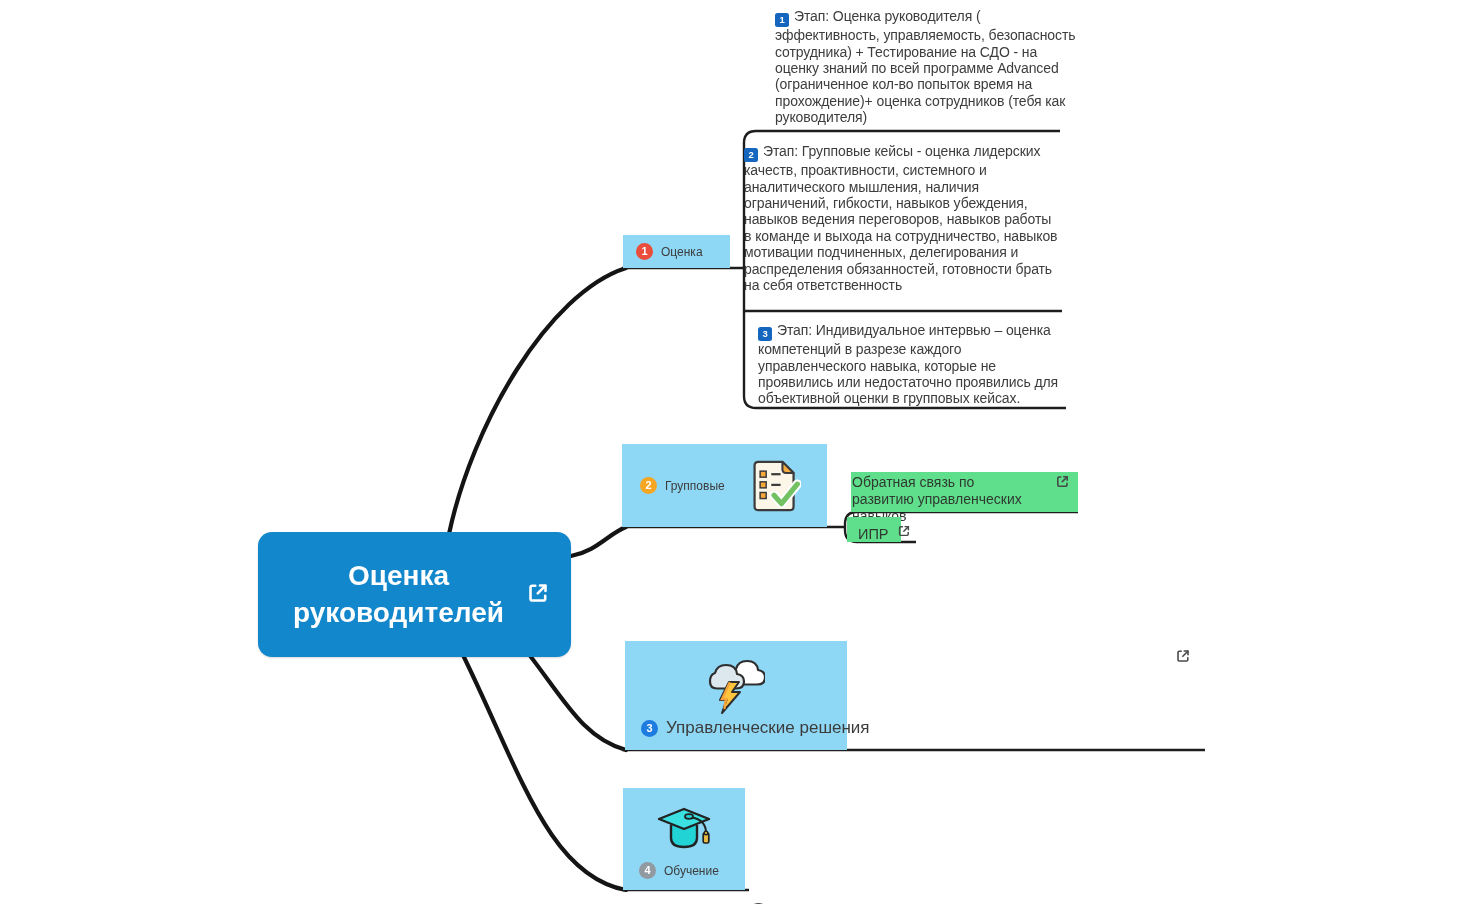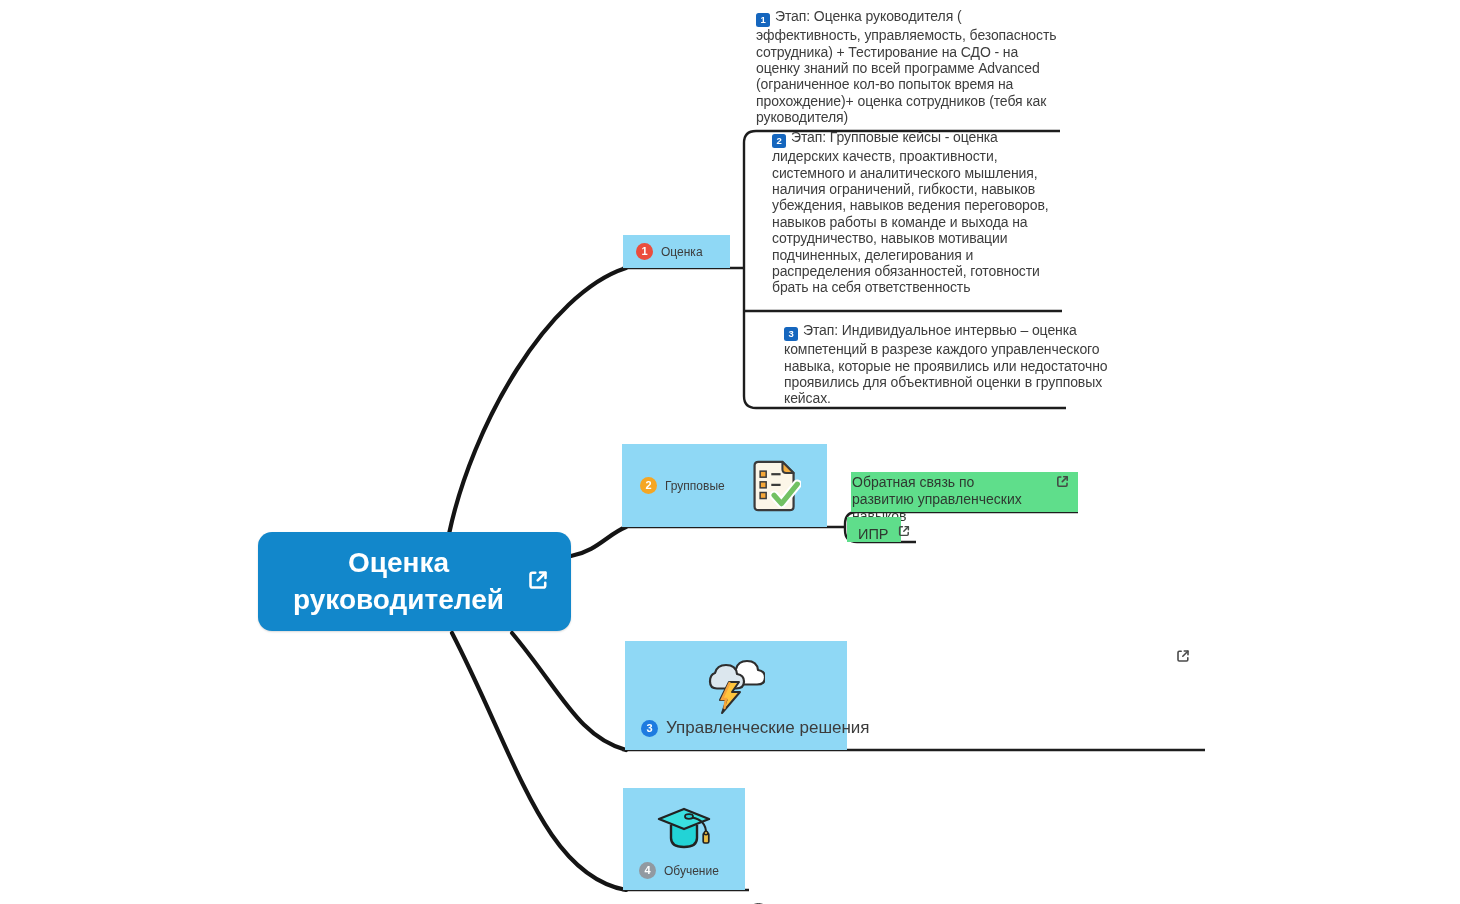--- a/index.html
+++ b/index.html
@@ -13,21 +13,21 @@
   .abs{position:absolute;}
   .topic-light{position:absolute;background:#8FD8F5;z-index:2;box-sizing:border-box;}
   .topic-green{position:absolute;background:#5FDE8B;z-index:2;box-sizing:border-box;}
   .label{font-size:12px;color:#3c3c3c;white-space:nowrap;}
   .badge-circle{
     flex:0 0 auto;width:17px;height:17px;border-radius:50%;
     display:inline-flex;align-items:center;justify-content:center;
     color:#fff;font-size:11px;font-weight:700;line-height:1;
   }
   .central{
-    position:absolute;left:258px;top:532px;width:313px;height:99px;
+    position:absolute;left:258px;top:532px;width:313px;height:125px;
     background:#1287CB;border-radius:14px;z-index:2;
     display:flex;align-items:center;justify-content:center;gap:8px;
     box-shadow:0 1px 2px rgba(0,0,0,.15);
   }
   .central-title{
     color:#fff;font-size:28px;font-weight:700;line-height:1.3;
     text-align:center;max-width:238px;
   }
   .note{
     position:absolute;z-index:2;font-size:14px;line-height:16.4px;
@@ -81,29 +81,29 @@
       <path d="M12.8 3.2 L7.8 8.2"></path>
     </svg>
   </span>
 </div>
 
 <div class="topic-light" style="left:623px;top:235px;width:107px;height:33px;display:flex;align-items:center;padding-left:13px;gap:8px;">
   <span class="badge-circle" style="background:#EB4D3D;">1</span>
   <span class="label">Оценка</span>
 </div>
 
-<div class="note" style="left:742px;top:8px;width:318px;padding-left:14px;">
+<div class="note" style="left:761px;top:8px;width:318px;padding-left:14px;">
   <span class="nmark">1</span><span>Этап: Оценка руководителя ( эффективность, управляемость, безопасность сотрудника) + Тестирование на СДО - на оценку знаний по всей программе Advanced (ограниченное кол-во попыток  время на прохождение)+ оценка сотрудников (тебя как руководителя)</span>
 </div>
 
-<div class="note" style="left:744px;top:129px;width:318px;padding-left:28px;">
+<div class="note" style="left:744px;top:143px;width:318px;padding-left:0;">
   <span class="nmark">2</span><span>Этап: Групповые кейсы  - оценка лидерских качеств, проактивности, системного и аналитического мышления, наличия ограничений, гибкости, навыков убеждения, навыков ведения переговоров, навыков работы в команде и выхода на сотрудничество, навыков мотивации подчиненных, делегирования и распределения обязанностей, готовности брать на себя ответственность</span>
 </div>
 
-<div class="note" style="left:784px;top:322px;width:326px;">
+<div class="note" style="left:744px;top:322px;width:326px;padding-left:14px;">
   <span class="nmark">3</span><span>Этап: Индивидуальное интервью – оценка компетенций в разрезе каждого управленческого навыка, которые не проявились или недостаточно проявились для объективной оценки в групповых кейсах.</span>
 </div>
 
 <div class="topic-light" style="left:622px;top:444px;width:205px;height:83px;display:flex;align-items:center;padding-left:18px;gap:8px;">
   <span class="badge-circle" style="background:#F5A623;">2</span>
   <span class="label">Групповые</span>
   <span class="abs" style="right:26px;top:13px;">
     <svg width="52" height="58" viewBox="0 0 56 60">
       <path d="M10 4 H36 L48 16 V52 Q48 56 44 56 H10 Q6 56 6 52 V8 Q6 4 10 4 Z" fill="#FCF6E8" stroke="#3b3b3b" stroke-width="2.4" stroke-linejoin="round"></path>
       <path d="M36 4 V12 Q36 16 40 16 H48 Z" fill="#F6AE3F" stroke="#3b3b3b" stroke-width="2.2" stroke-linejoin="round"></path>

